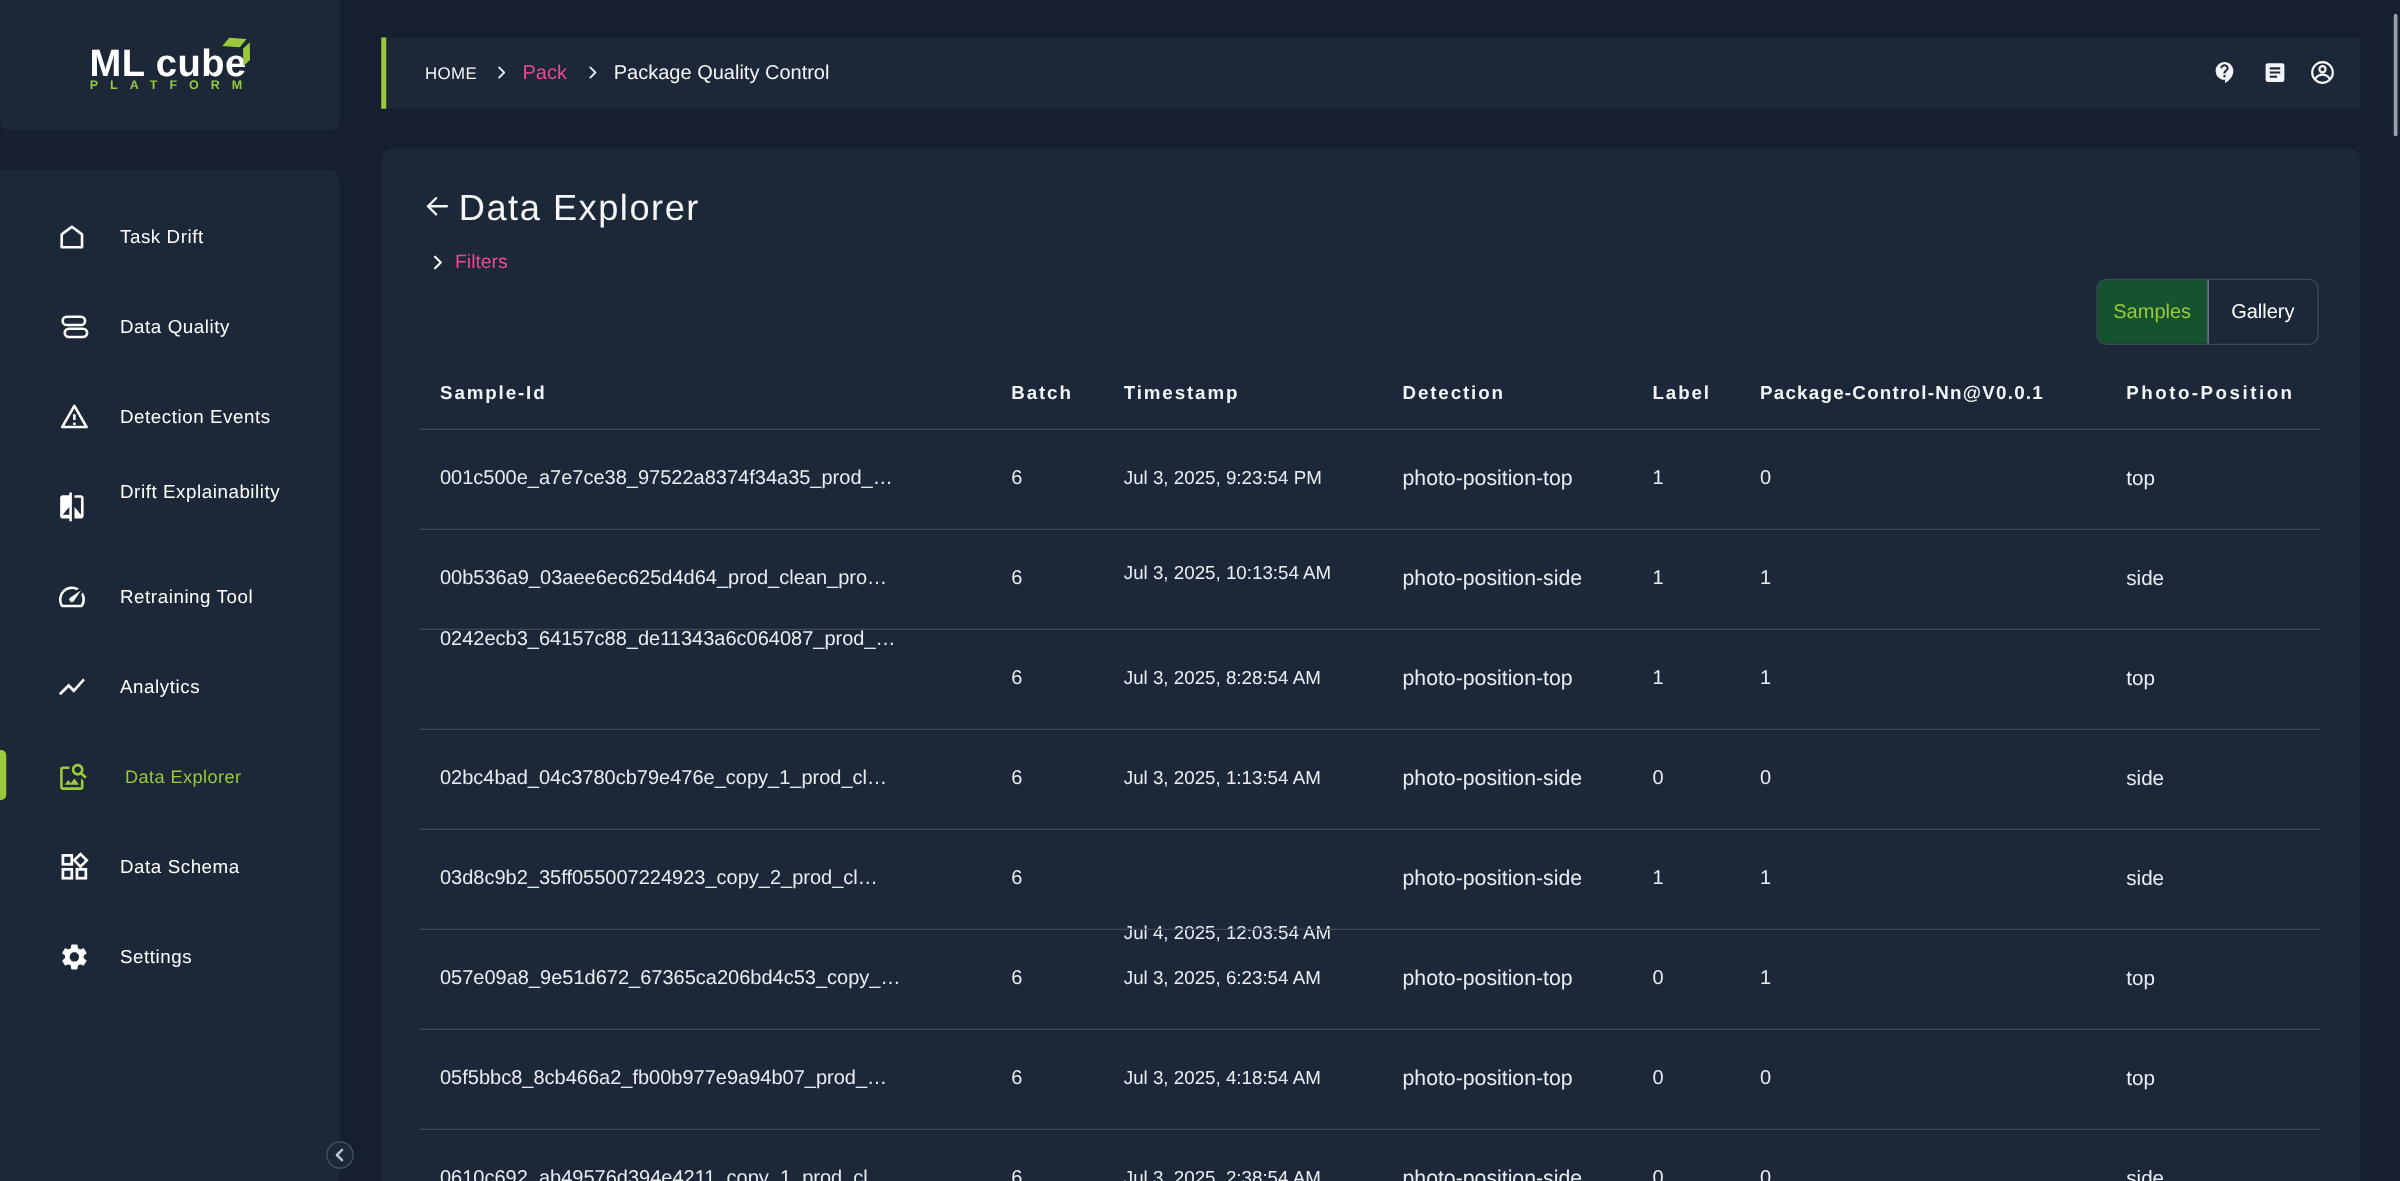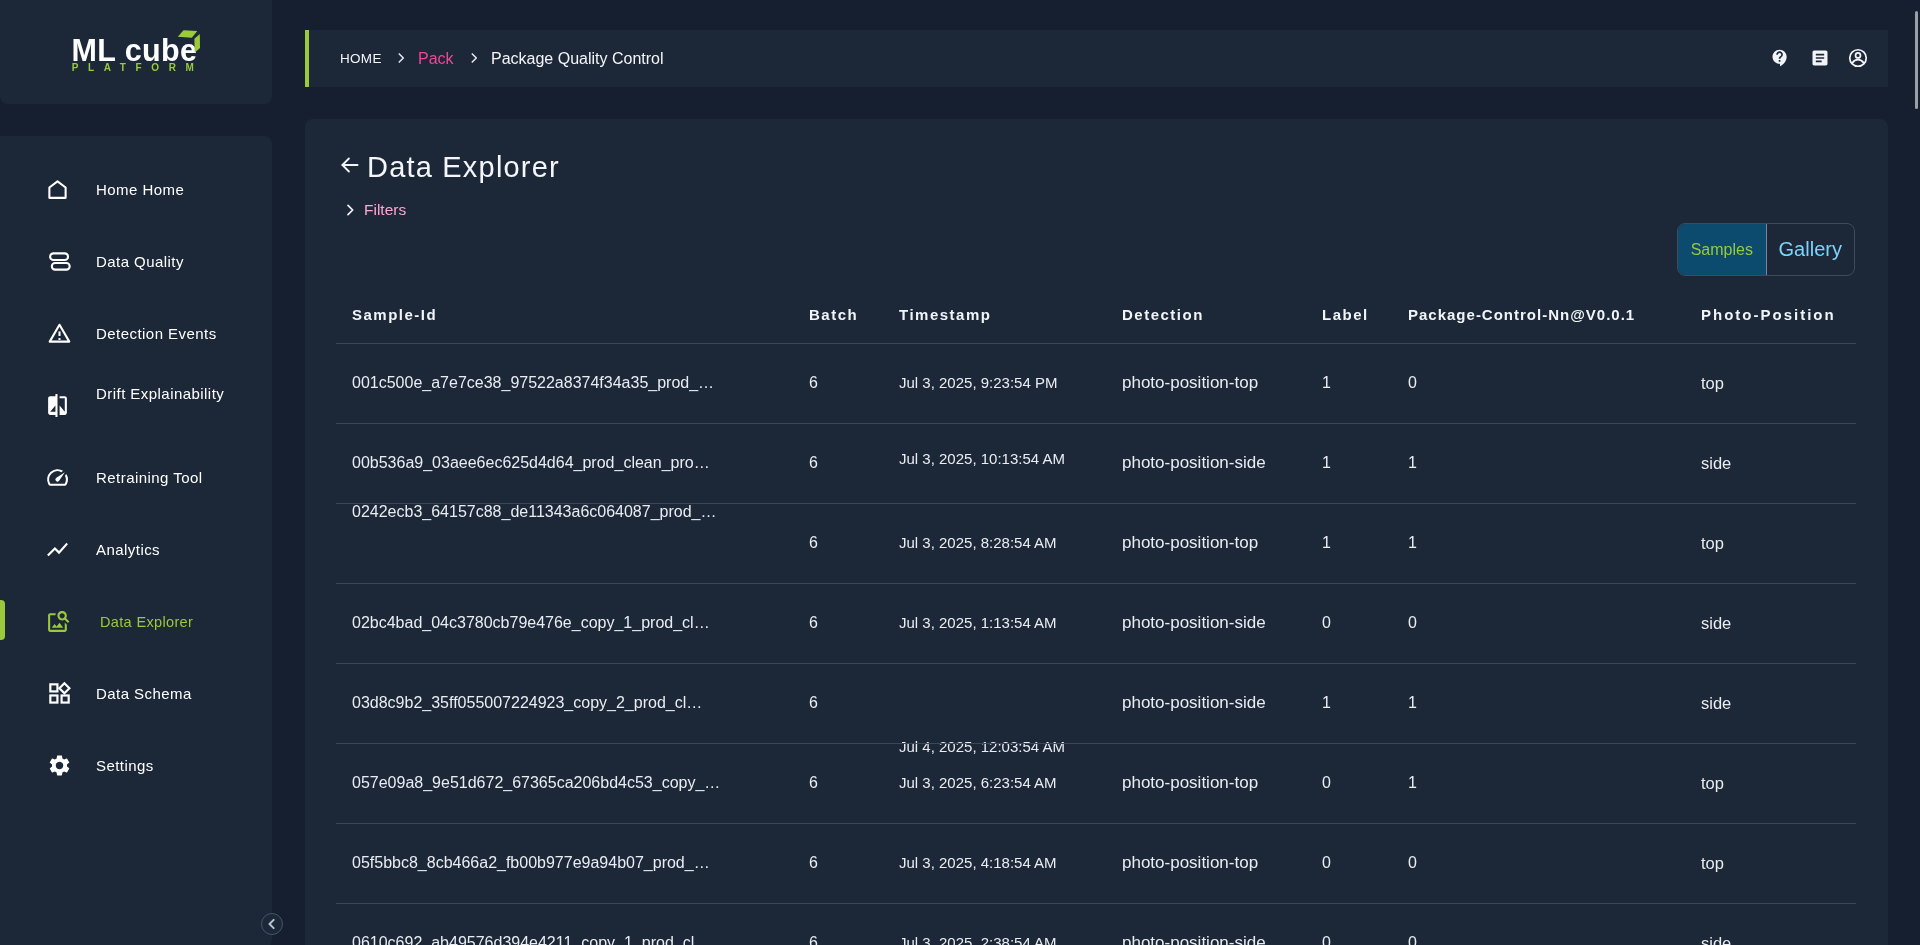--- a/index.html
+++ b/index.html
@@ -23,21 +23,21 @@
     <polygon points="134.4,13.8 139.8,9.0 140.0,23.0 134.7,27.7" fill="#9ac93d"></polygon>
     <text x="11.8" y="46.4" font-family="Liberation Sans, sans-serif" font-size="10" font-weight="bold" fill="#9ac93d" letter-spacing="9.6">PLATFORM</text>
   </svg>
 </div>
 
 <div class="card" style="left:0;top:136px;width:272px;height:812px;border-radius:0 8px 8px 0;"></div>
 <div class="abs" style="left:0;top:136px;width:272px;height:812px;">
 <div class="mi" style="top:41px;margin-left:0px;"><svg width="25" height="25" viewBox="0 0 24 24" fill="none" stroke="#ffffff" stroke-width="2" stroke-linejoin="round">
         <path d="M4.2 10.1 12 4.2 19.8 10.1 V20 H4.2 Z"></path>
       </svg></div>
-<div class="mlabel" style="top:42px;">Home Home</div>
+<div class="mlabel" style="top:42px;">Task Drift</div>
 <div class="mi" style="top:113px;margin-left:2.0px;"><svg width="25" height="25" viewBox="0 0 24 24" fill="none" stroke="#ffffff" stroke-width="2">
         <rect x="3" y="4.2" width="17.2" height="6.4" rx="3.2"></rect>
         <rect x="4.6" y="13.4" width="17.2" height="6.4" rx="3.2"></rect>
       </svg></div>
 <div class="mlabel" style="top:114px;">Data Quality</div>
 <div class="mi" style="top:185px;margin-left:1.5px;"><svg width="25" height="25" viewBox="0 0 24 24" fill="none" stroke="#ffffff" stroke-width="2" stroke-linejoin="round">
         <path d="M12 3.6 21.4 19.8 H2.6 Z"></path>
         <path d="M12 10 V14.4" stroke-linecap="butt"></path>
         <path d="M12 16.4 V18.2"></path>
       </svg></div>
@@ -106,25 +106,25 @@
   <svg width="26" height="26" viewBox="0 0 24 24" fill="none" stroke="#f2f4f7" stroke-width="1.7" stroke-linecap="round" stroke-linejoin="round">
       <path d="M19 12H5"></path>
       <path d="M11 6l-6 6 6 6"></path>
     </svg>
 </div>
 <div class="abs" style="left:367px;top:151px;font-size:29px;letter-spacing:1.2px;color:#f4f6f9;">Data Explorer</div>
 
 <div class="abs" style="left:342px;top:202px;"><svg width="16" height="16" viewBox="0 0 24 24" fill="none" stroke="#f2f4f7" stroke-width="2.6" stroke-linecap="round" stroke-linejoin="round">
       <path d="M9 5l7 7-7 7"></path>
     </svg></div>
-<div class="abs" style="left:364px;top:200px;font-size:15.5px;line-height:20px;color:#f9a8d4;">Filters</div>
+<div class="abs" style="left:364px;top:200px;font-size:15.5px;line-height:20px;color:#ec4899;">Filters</div>
 
 <div class="abs" style="left:1677px;top:223px;width:178px;height:53px;border:1px solid #3e4a5e;border-radius:8px;overflow:hidden;display:flex;">
-  <div style="width:89px;height:100%;background:#0c4a6e;display:flex;align-items:center;justify-content:center;font-size:16px;color:#9ac93d;border-right:1px solid #7b8494;">Samples</div>
-  <div style="width:88px;height:100%;display:flex;align-items:center;justify-content:center;font-size:20px;color:#7dd3fc;">Gallery</div>
+  <div style="width:89px;height:100%;background:#14532d;display:flex;align-items:center;justify-content:center;font-size:16px;color:#9ac93d;border-right:1px solid #7b8494;">Samples</div>
+  <div style="width:88px;height:100%;display:flex;align-items:center;justify-content:center;font-size:16px;color:#ffffff;">Gallery</div>
 </div>
 
 <div class="hcell" style="left:352px;top:305px;letter-spacing:1.5px;">Sample-Id</div>
 <div class="hcell" style="left:809px;top:305px;letter-spacing:1.5px;">Batch</div>
 <div class="hcell" style="left:899px;top:305px;letter-spacing:1.5px;">Timestamp</div>
 <div class="hcell" style="left:1122px;top:305px;letter-spacing:1.5px;">Detection</div>
 <div class="hcell" style="left:1322px;top:305px;letter-spacing:1.5px;">Label</div>
 <div class="hcell" style="left:1408px;top:305px;letter-spacing:1.0px;">Package-Control-Nn@V0.0.1</div>
 <div class="hcell" style="left:1701px;top:305px;letter-spacing:2.0px;">Photo-Position</div>
 <div class="hline" style="top:343px;"></div>

